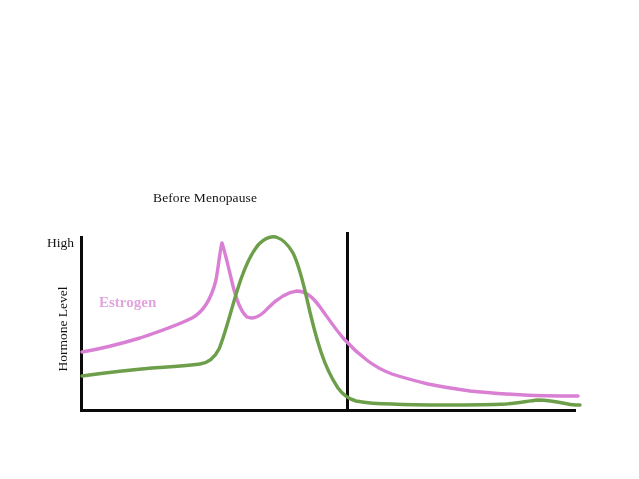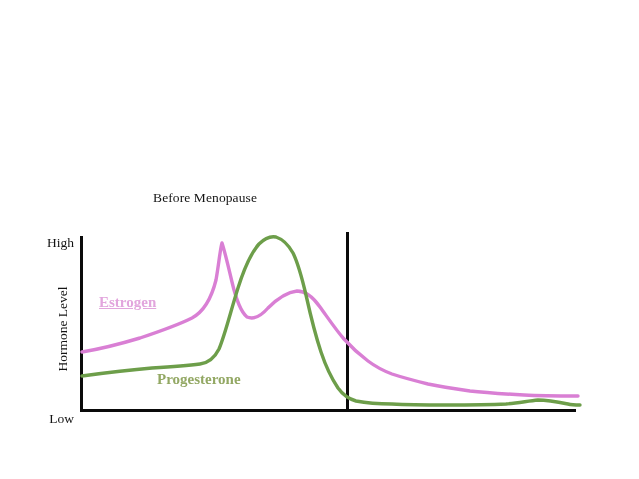--- a/index.html
+++ b/index.html
@@ -3,21 +3,21 @@
 <meta charset="utf-8">
 <style>
   html, body {
     margin: 0;
     padding: 0;
     background: #ffffff;
   }
   #stage {
     position: relative;
     width: 639px;
-    height: 479px;
+    height: 412px;
     background: #ffffff;
     overflow: hidden;
     font-family: "Liberation Serif", "DejaVu Serif", serif;
   }
 
   
   .section-header {
     position: absolute;
     text-align: center;
     color: #141414;
@@ -97,21 +97,20 @@
     position: absolute;
     font-size: 15px;
     line-height: 16px;
     font-weight: 700;
     white-space: nowrap;
   }
   #label-estrogen {
     left: 99px;
     top: 294px;
     color: #e2a5dd;
-    text-decoration: underline;
   }
   #label-progesterone {
     left: 157px;
     top: 371px;
     color: #93a864;
   }
 </style>
 </head>
 <body>
 
@@ -162,15 +161,14 @@
              C 343,395 349,399 356,401
              C 366,403 378,404 392,404
              C 410,405 428,405 446,405
              C 466,405 486,405 506,404
              C 518,403 528,401 538,400
              C 548,400 558,402 568,404
              C 572,405 576,405 580,405"></path>
   </svg>
 
   <div class="series-label" id="label-estrogen" style="color: rgb(226, 165, 221);">Estrogen</div>
-  <div class="series-label" id="label-progesterone" style="color: rgb(147, 168, 100);">Progesterone</div>
 
 </div>
 
 </body></html>

